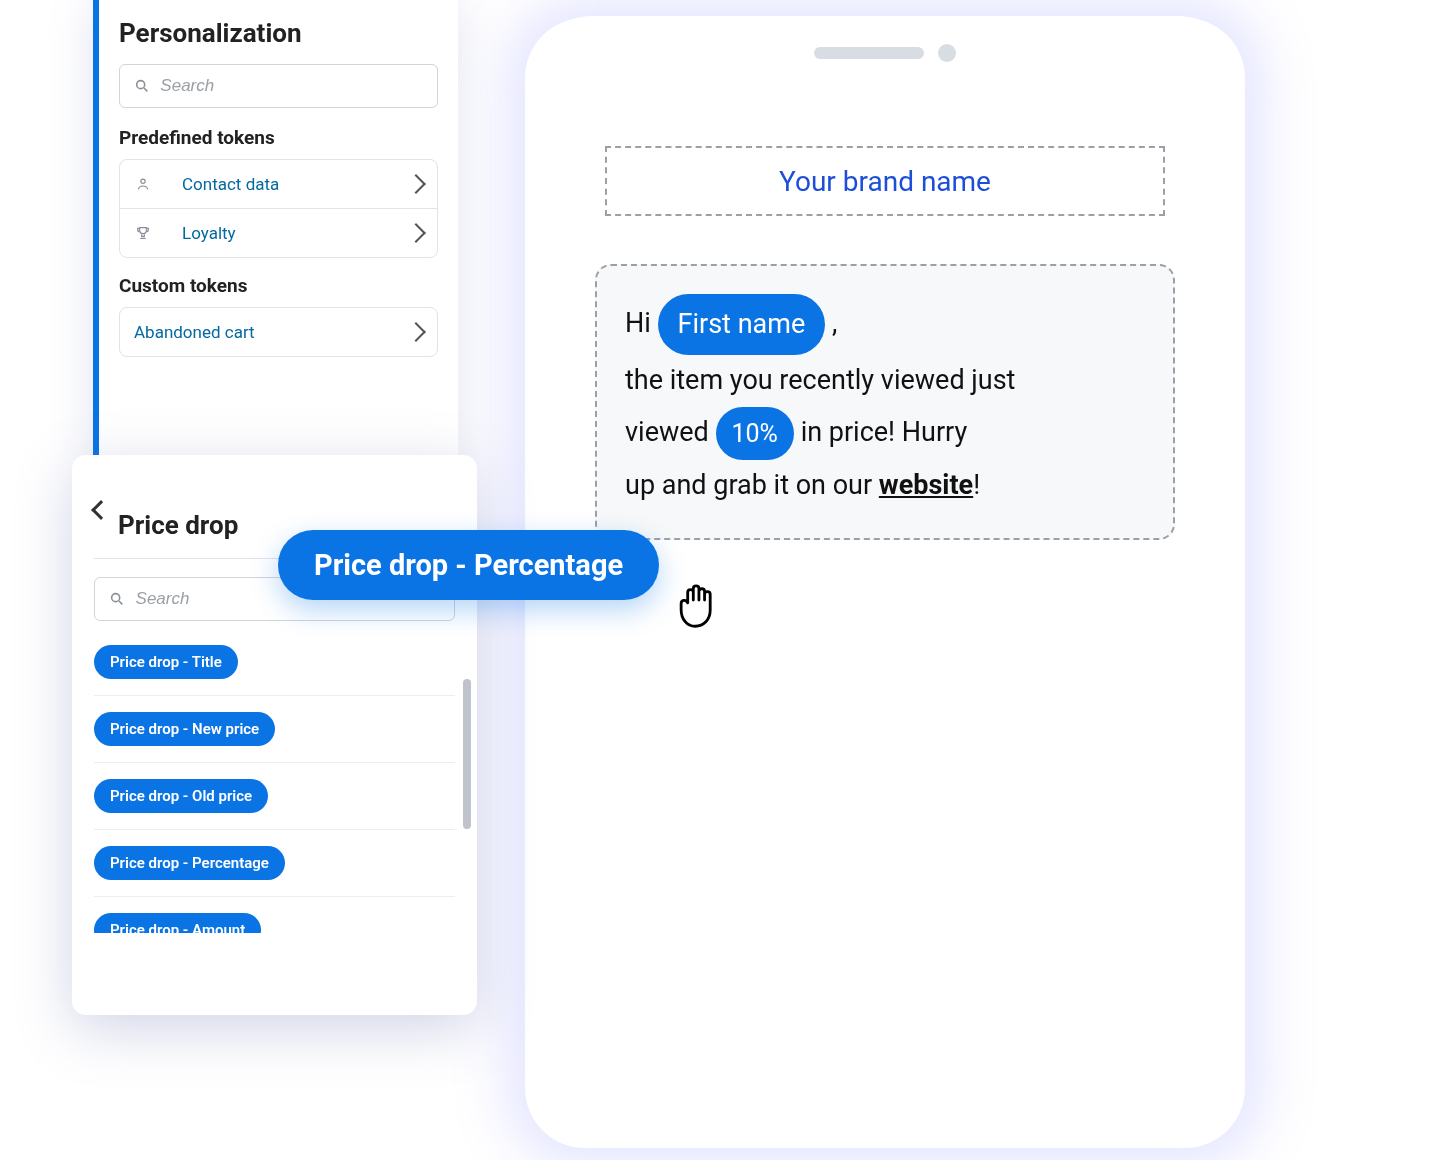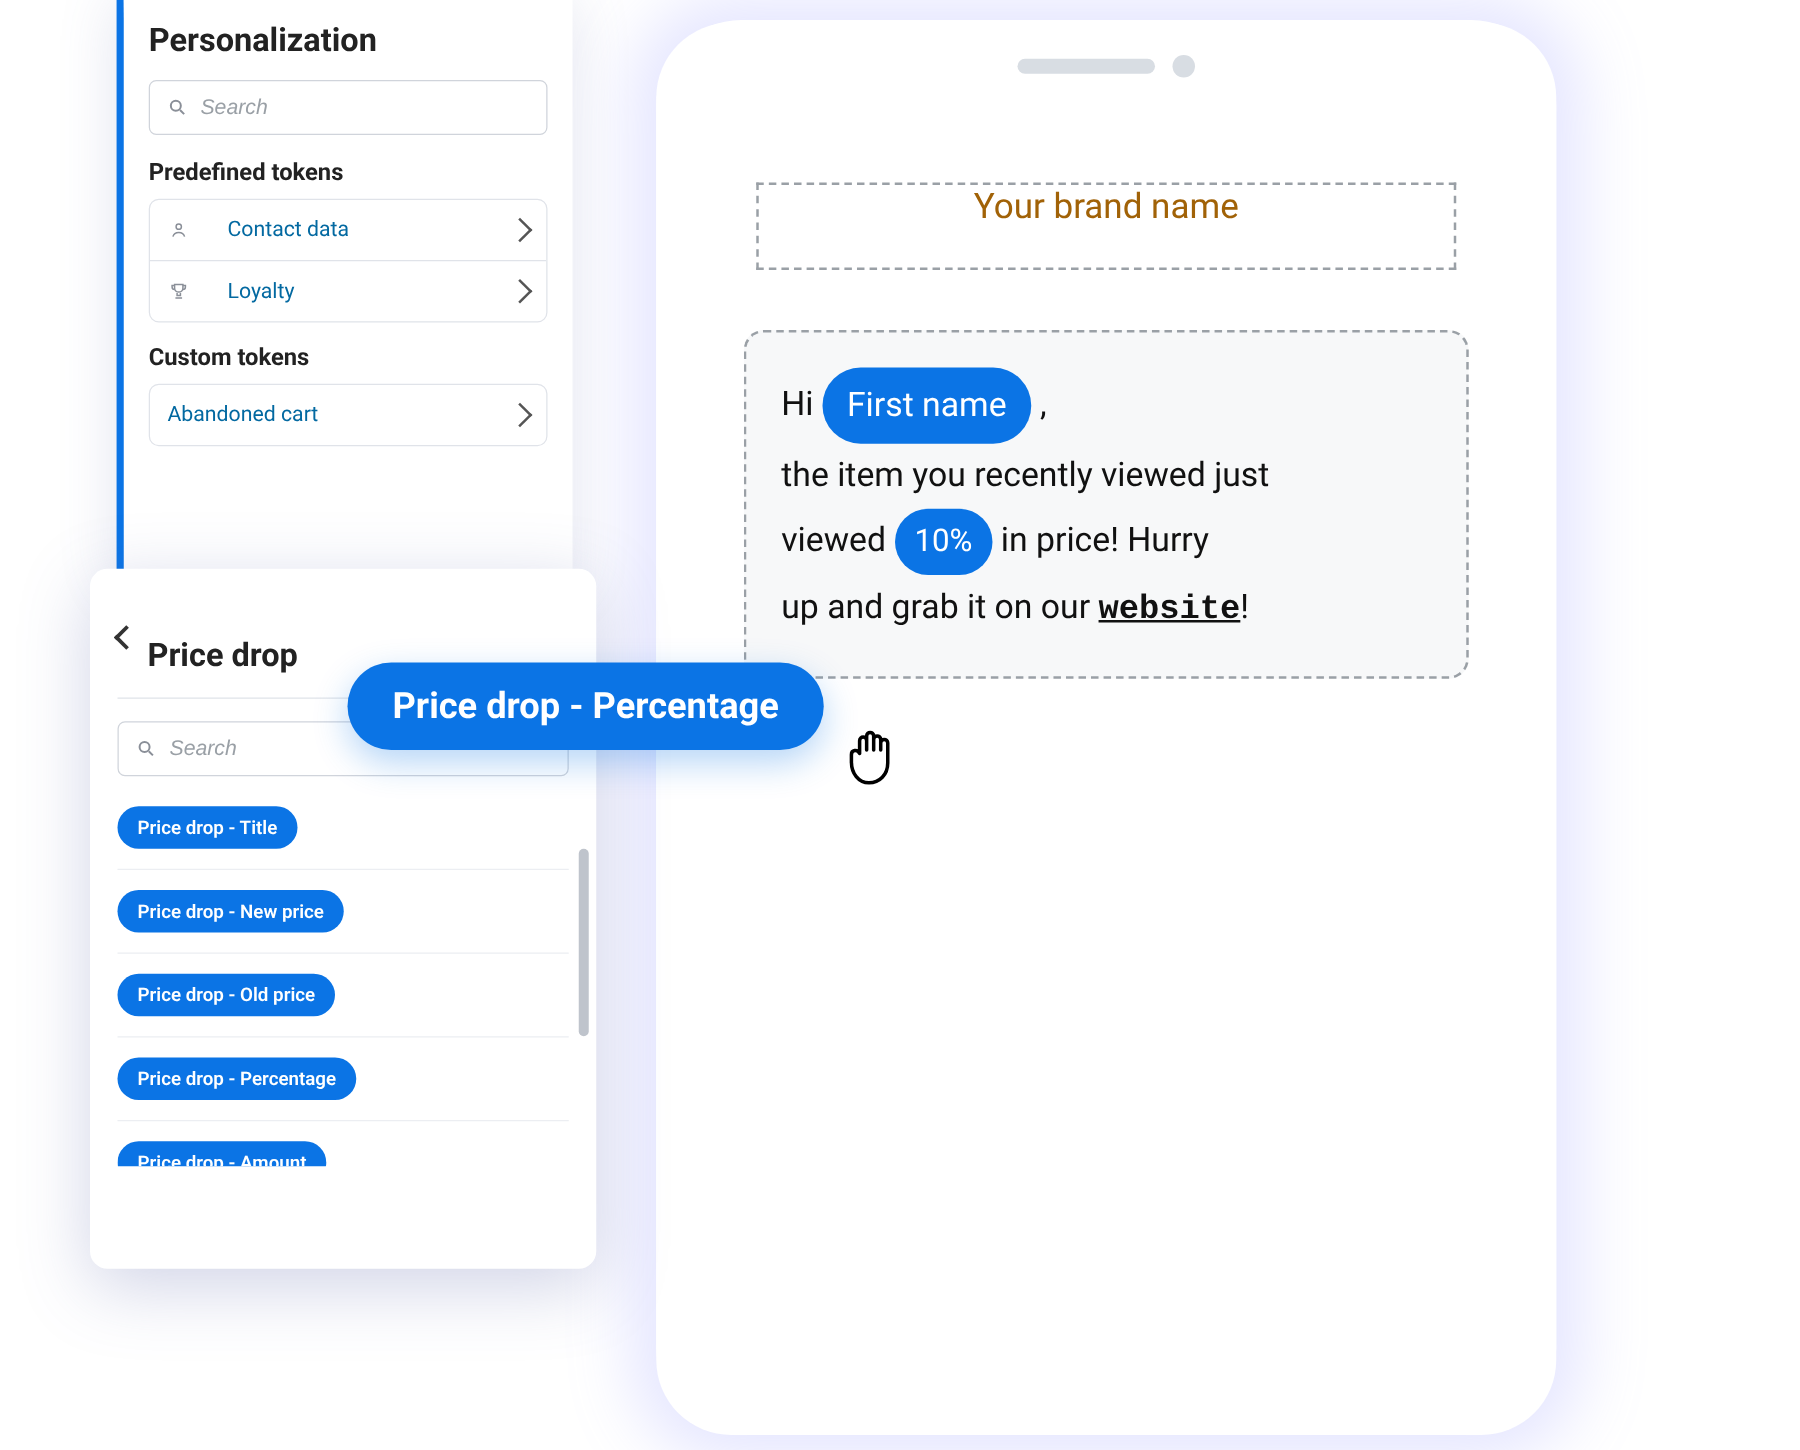--- a/index.html
+++ b/index.html
@@ -54,24 +54,24 @@
     background: #d8dde3;
   }
   .brand-box {
     position: absolute;
     top: 130px;
     left: 80px;
     right: 80px;
     height: 70px;
     border: 2px dashed #9aa0a6;
     display: flex;
-    align-items: flex-start;
+    align-items: center;
     justify-content: center;
     font-size: 28px;
-    color: #a16207;
+    color: #1d4ed8;
   }
   .message-box {
     position: absolute;
     top: 248px;
     left: 70px;
     right: 70px;
     padding: 28px 28px 26px 28px;
     border: 2px dashed #9aa0a6;
     border-radius: 16px;
     background: #f7f8f9;
@@ -88,21 +88,20 @@
     border-radius: 999px;
     vertical-align: middle;
   }
   .pill-sm {
     padding: 3px 16px;
     font-size: 25px;
   }
   .underline-bold {
     font-weight: 700;
     text-decoration: underline;
-    font-family: Liberation Mono, monospace;
   }
 
   
   .panel-main {
     position: absolute;
     left: 93px;
     top: 0;
     width: 365px;
     height: 470px;
     background: #fff;

